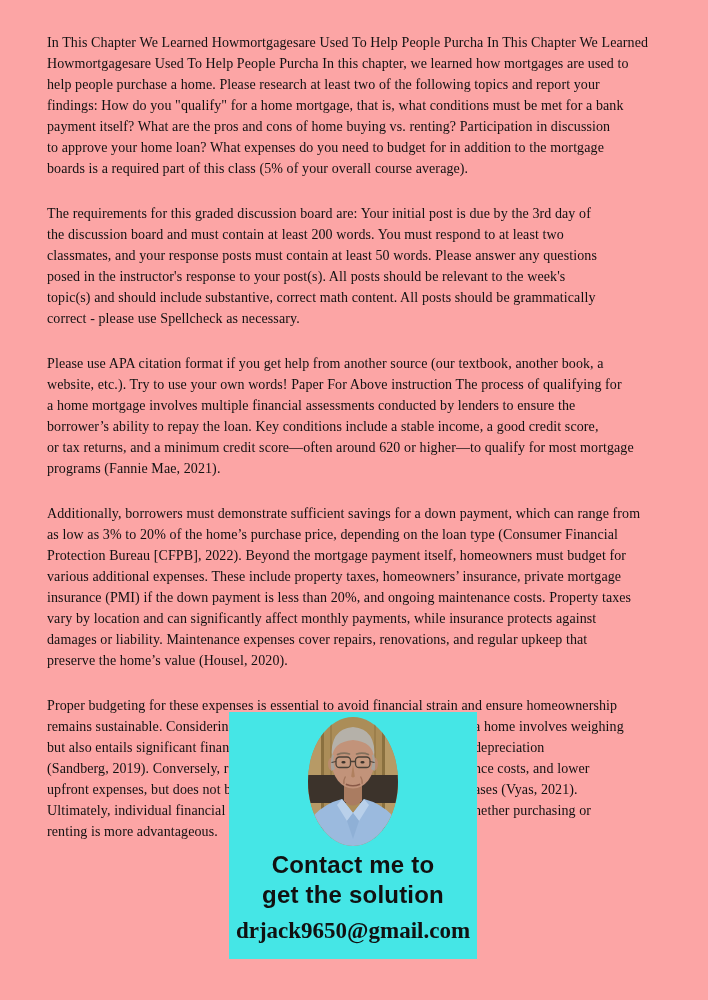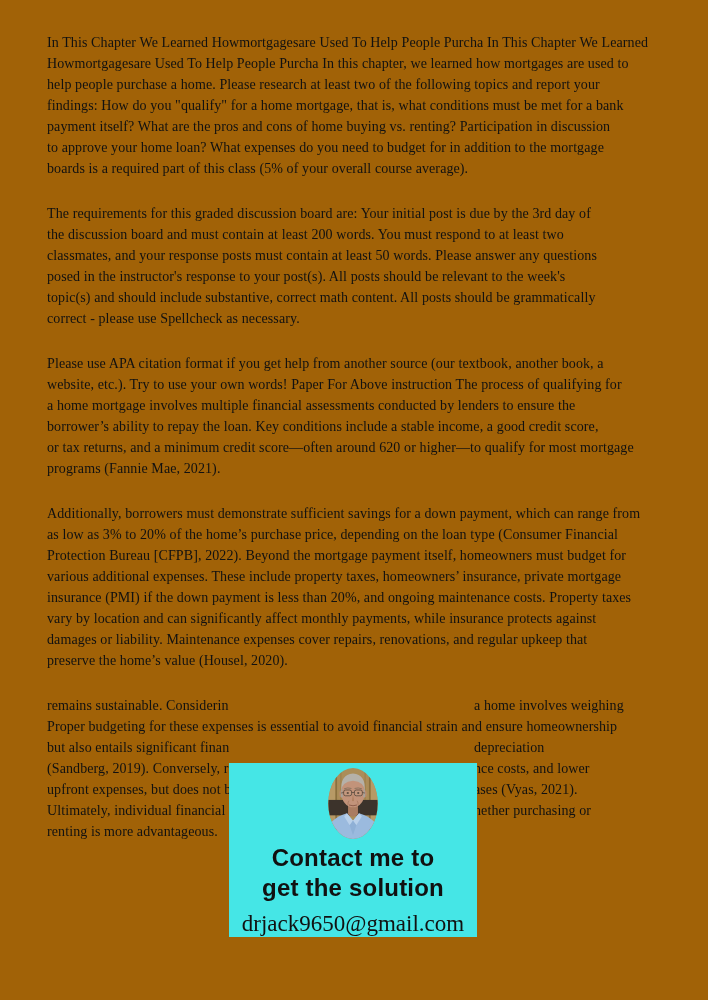--- a/index.html
+++ b/index.html
@@ -1,20 +1,20 @@
 <!DOCTYPE html>
 <html><head>
 <meta charset="utf-8">
 <style>
   html, body { margin: 0; padding: 0; background: #e8e8e8; }
   .page {
     position: relative;
     width: 708px;
     height: 1000px;
-    background: #a16207;
+    background: #fca5a5;
     overflow: hidden;
     font-family: "Liberation Serif", serif;
     color: #111;
   }
   .content {
     position: absolute;
     left: 47px;
     top: 32px;
     width: 614px;
   }
@@ -23,41 +23,41 @@
     font-size: 14px;
     line-height: 21px;
     white-space: nowrap;
     letter-spacing: 0.1px;
   }
   .split { position: relative; }
   .fr { position: absolute; left: 427px; top: 0; white-space: nowrap; }
   .promo {
     position: absolute;
     left: 229px;
-    top: 763px;
+    top: 712px;
     width: 248px;
-    height: 174px;
+    height: 247px;
     z-index: 5;
     display: flex;
     flex-direction: column;
     align-items: center;
     text-align: center;
   }
   .portrait { margin-top: 5px; display: block; }
   .promo-head {
     font-family: "Liberation Sans", sans-serif;
     font-weight: 700;
     font-size: 24px;
     line-height: 30px;
     letter-spacing: 0.2px;
   }
   .promo-head.first { margin-top: 4px; }
   .promo-email {
     font-family: "Liberation Serif", serif;
-    font-weight: 400;
+    font-weight: 700;
     font-size: 23px;
     line-height: 26px;
     margin-top: 8px;
     text-align: center;
   }
 </style>
 </head>
 <body>
 
 <div class="page">
@@ -97,26 +97,26 @@
       <div class="tl">Protection Bureau [CFPB], 2022). Beyond the mortgage payment itself, homeowners must budget for</div>
       <div class="tl">various additional expenses. These include property taxes, homeowners’ insurance, private mortgage</div>
       <div class="tl">insurance (PMI) if the down payment is less than 20%, and ongoing maintenance costs. Property taxes</div>
       <div class="tl">vary by location and can significantly affect monthly payments, while insurance protects against</div>
       <div class="tl">damages or liability. Maintenance expenses cover repairs, renovations, and regular upkeep that</div>
       <div class="tl">preserve the home’s value (Housel, 2020).</div>
     </div>
 
     <div class="para">
       <div class="tl split">
+        <span class="fl">Proper budgeting for these expenses is essential to avoid financial strain and ensure homeownership</span>
+        <span class="fr"></span>
+      </div>
+      <div class="tl split">
         <span class="fl">remains sustainable. Considerin</span>
         <span class="fr">a home involves weighing</span>
-      </div>
-      <div class="tl split">
-        <span class="fl">Proper budgeting for these expenses is essential to avoid financial strain and ensure homeownership</span>
-        <span class="fr"></span>
       </div>
       <div class="tl split">
         <span class="fl">but also entails significant finan</span>
         <span class="fr">depreciation</span>
       </div>
       <div class="tl split">
         <span class="fl">(Sandberg, 2019). Conversely, r</span>
         <span class="fr">nce costs, and lower</span>
       </div>
       <div class="tl split">

